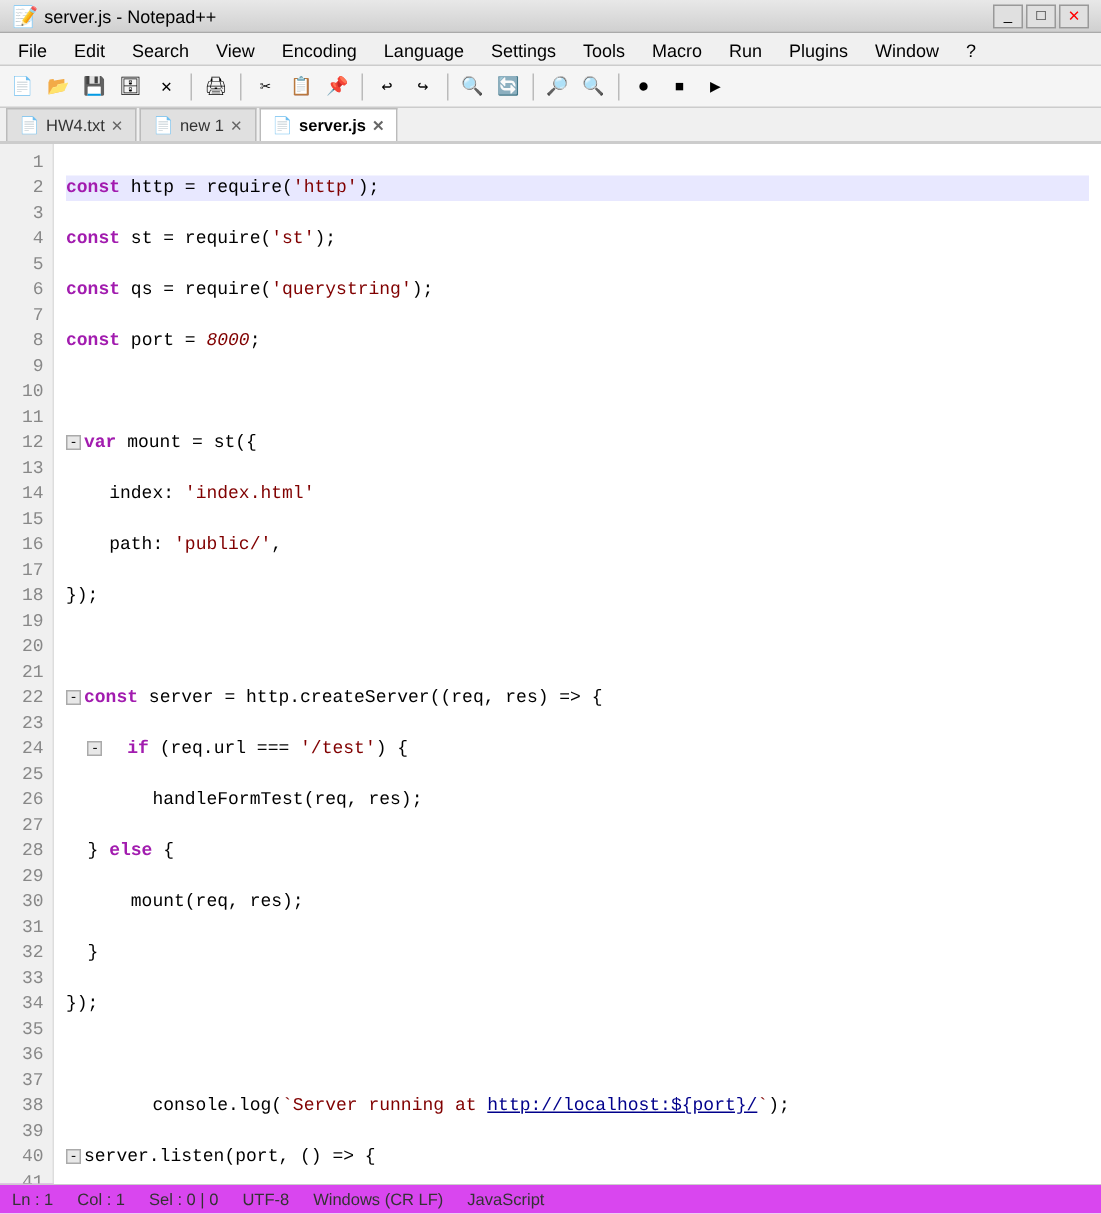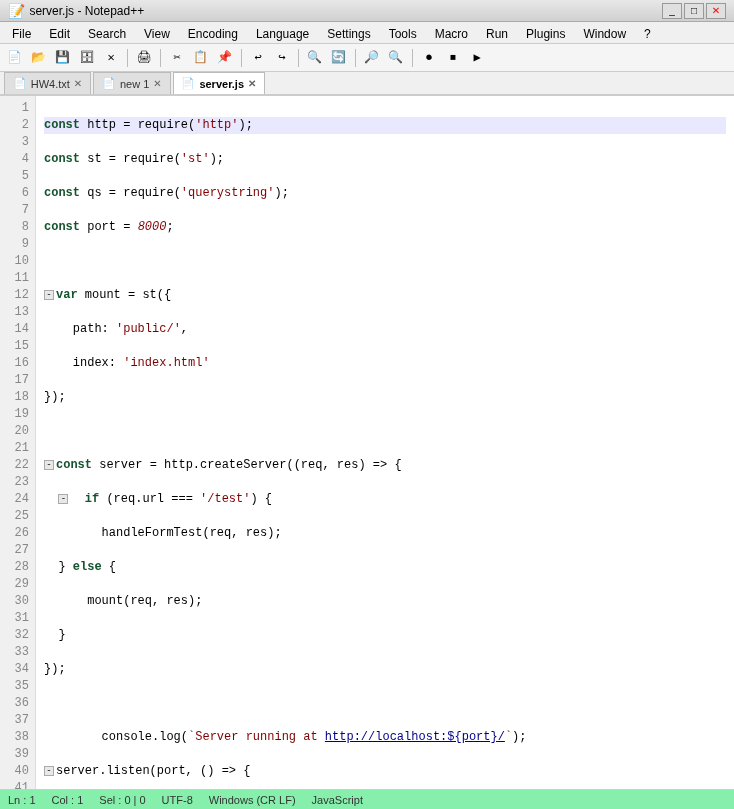--- a/index.html
+++ b/index.html
@@ -120,21 +120,21 @@
       flex: 1;
       padding: 4px 8px;
       font-size: 12px;
       line-height: 17px;
       overflow: auto;
       background: #fff;
       white-space: pre;
     }
 
     
-    .kw { color: #14532d; font-weight: bold; margin-top: 19px; } 
+    .kw { color: #a21caf; font-weight: bold; margin-top: 19px; } 
     .str { color: #800000; } 
     .num { color: #800000; font-style: italic; }
     .url { color: #00008b; text-decoration: underline; }
 
     
     .fold-marker {
       display: inline-block;
       width: 10px;
       height: 10px;
       border: 1px solid #aaa;
@@ -142,21 +142,21 @@
       text-align: center;
       line-height: 9px;
       font-size: 9px;
       cursor: pointer;
       margin-right: 2px;
       vertical-align: middle;
     }
 
     
     .status-bar {
-      background: #86efac;
+      background: #d946ef;
       height: 20px;
       display: flex;
       align-items: center;
       padding: 0 8px;
       font-family: Arial, sans-serif;
       font-size: 11px;
       color: #333;
       border-top: 1px solid #ccc;
       gap: 16px;
     }
@@ -290,22 +290,22 @@
     <div>41</div>
   </div>
 
   <div class="code-content">
 <span class="code-line line-highlight"><span class="kw">const</span> http = require(<span class="str">'http'</span>);</span>
 <span class="code-line"><span class="kw">const</span> st = require(<span class="str">'st'</span>);</span>
 <span class="code-line"><span class="kw">const</span> qs = require(<span class="str">'querystring'</span>);</span>
 <span class="code-line"><span class="kw">const</span> port = <span class="num">8000</span>;</span>
 <span class="code-line"></span>
 <span class="code-line"><span class="fold-marker">-</span><span class="kw">var</span> mount = st({</span>
+<span class="code-line">    index: <span class="str">'index.html'</span></span>
 <span class="code-line">    path: <span class="str">'public/'</span>,</span>
-<span class="code-line">    index: <span class="str">'index.html'</span></span>
 <span class="code-line">});</span>
 <span class="code-line"></span>
 <span class="code-line"><span class="fold-marker">-</span><span class="kw">const</span> server = http.createServer((req, res) =&gt; {</span>
 <span class="code-line">  <span class="fold-marker">-</span>  <span class="kw">if</span> (req.url === <span class="str">'/test'</span>) {</span>
 <span class="code-line">        handleFormTest(req, res);</span>
 <span class="code-line">  } <span class="kw">else</span> {</span>
 <span class="code-line">      mount(req, res);</span>
 <span class="code-line">  }</span>
 <span class="code-line">});</span>
 <span class="code-line"></span>

